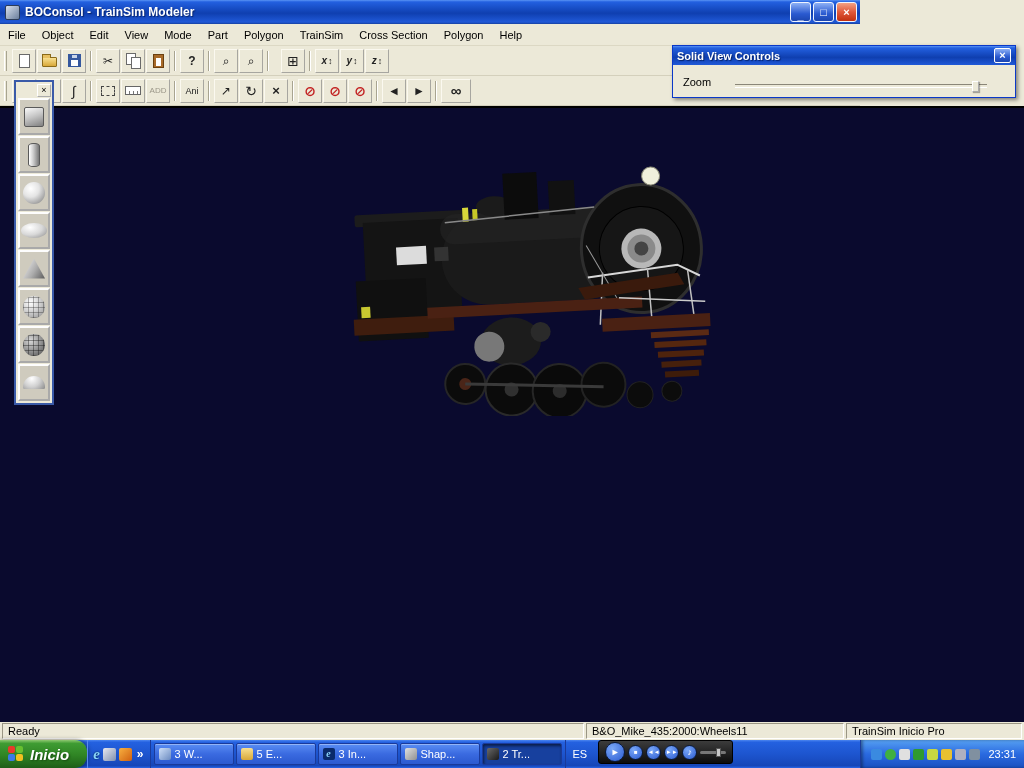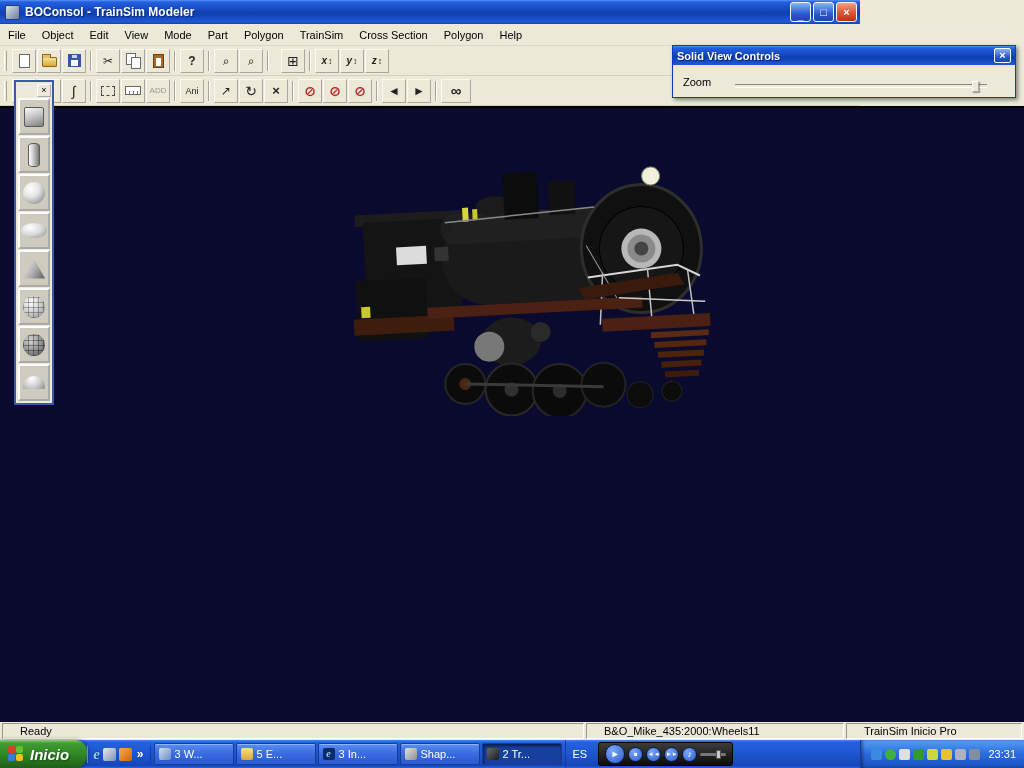--- a/index.html
+++ b/index.html
@@ -72,27 +72,27 @@
   .slider.long{width:252px}
   .slider.small{width:44px}
   .svc-group{display:flex;align-items:center;margin-right:14px}
 
   
   .viewport{position:absolute;left:0;top:106px;width:1024px;height:616px;background:#0a0a2e;border-top:2px solid #000;overflow:hidden}
   .loco{position:absolute;left:348px;top:44px}
 
   
   .statusbar{position:absolute;top:722px;left:0;width:1024px;height:18px;background:#ECE9D8;display:flex;gap:2px;padding:1px 2px;font-size:11px}
-  .sb-panel{border:1px solid;border-color:#9a9684 #fff #fff #9a9684;padding:0 17px;line-height:14px;white-space:nowrap;overflow:hidden}
+  .sb-panel{border:1px solid;border-color:#9a9684 #fff #fff #9a9684;padding:0 5px;line-height:14px;white-space:nowrap;overflow:hidden}
   .sb-ready{flex:1}
   .sb-model{width:258px}
   .sb-app{width:176px}
 
   
-  .taskbar{position:absolute;top:740px;left:0;width:1024px;height:28px;background:linear-gradient(180deg,#4b86f0 0%,#2461e0 8%,#1d55cf 50%,#1646b8 92%,#2a66e8 100%);display:flex;align-items:center;color:#fff}
+  .taskbar{position:absolute;top:740px;left:0;width:1024px;height:28px;background:linear-gradient(180deg,#4b86f0 0%,#2461e0 8%,#1d55cf 50%,#1646b8 92%,#2a66e8 100%);display:flex;color:#fff}
   .start{height:28px;padding:0 18px 0 8px;display:flex;align-items:center;gap:6px;background:linear-gradient(180deg,#8ec871 0%,#3f9c33 12%,#2f8424 55%,#1f5e18 100%);border-radius:0 12px 12px 0;box-shadow:1px 0 4px rgba(0,0,0,.5);font-style:italic;font-weight:bold;font-size:15px;text-shadow:1px 1px 2px #174a10;cursor:default}
   .xp-logo{width:16px;height:16px;display:grid;grid-template-columns:7px 7px;grid-template-rows:7px 7px;gap:1px}
   .xp-logo i{border-radius:2px;display:block}
   .xp-r{background:#e83a2a}.xp-g{background:#68c030}.xp-b{background:#3a7ae8}.xp-y{background:#f0c020}
   .quicklaunch{display:flex;align-items:center;gap:3px;padding:0 6px;border-right:1px solid #1a3a9a;box-shadow:1px 0 0 #5a8af0 inset}
   .ql-ie{font-family:"Liberation Serif",serif;font-weight:bold;font-style:italic;font-size:15px;color:#8ad4f8;text-shadow:0 0 2px #024}
   .ql-ic{width:13px;height:13px;border-radius:2px}
   .ql-desktop{background:linear-gradient(135deg,#e8e8f0,#8090b0)}
   .ql-media{background:linear-gradient(135deg,#f8b040,#d06010)}
   .ql-chevron{font-size:12px;font-weight:bold;margin-left:2px}

